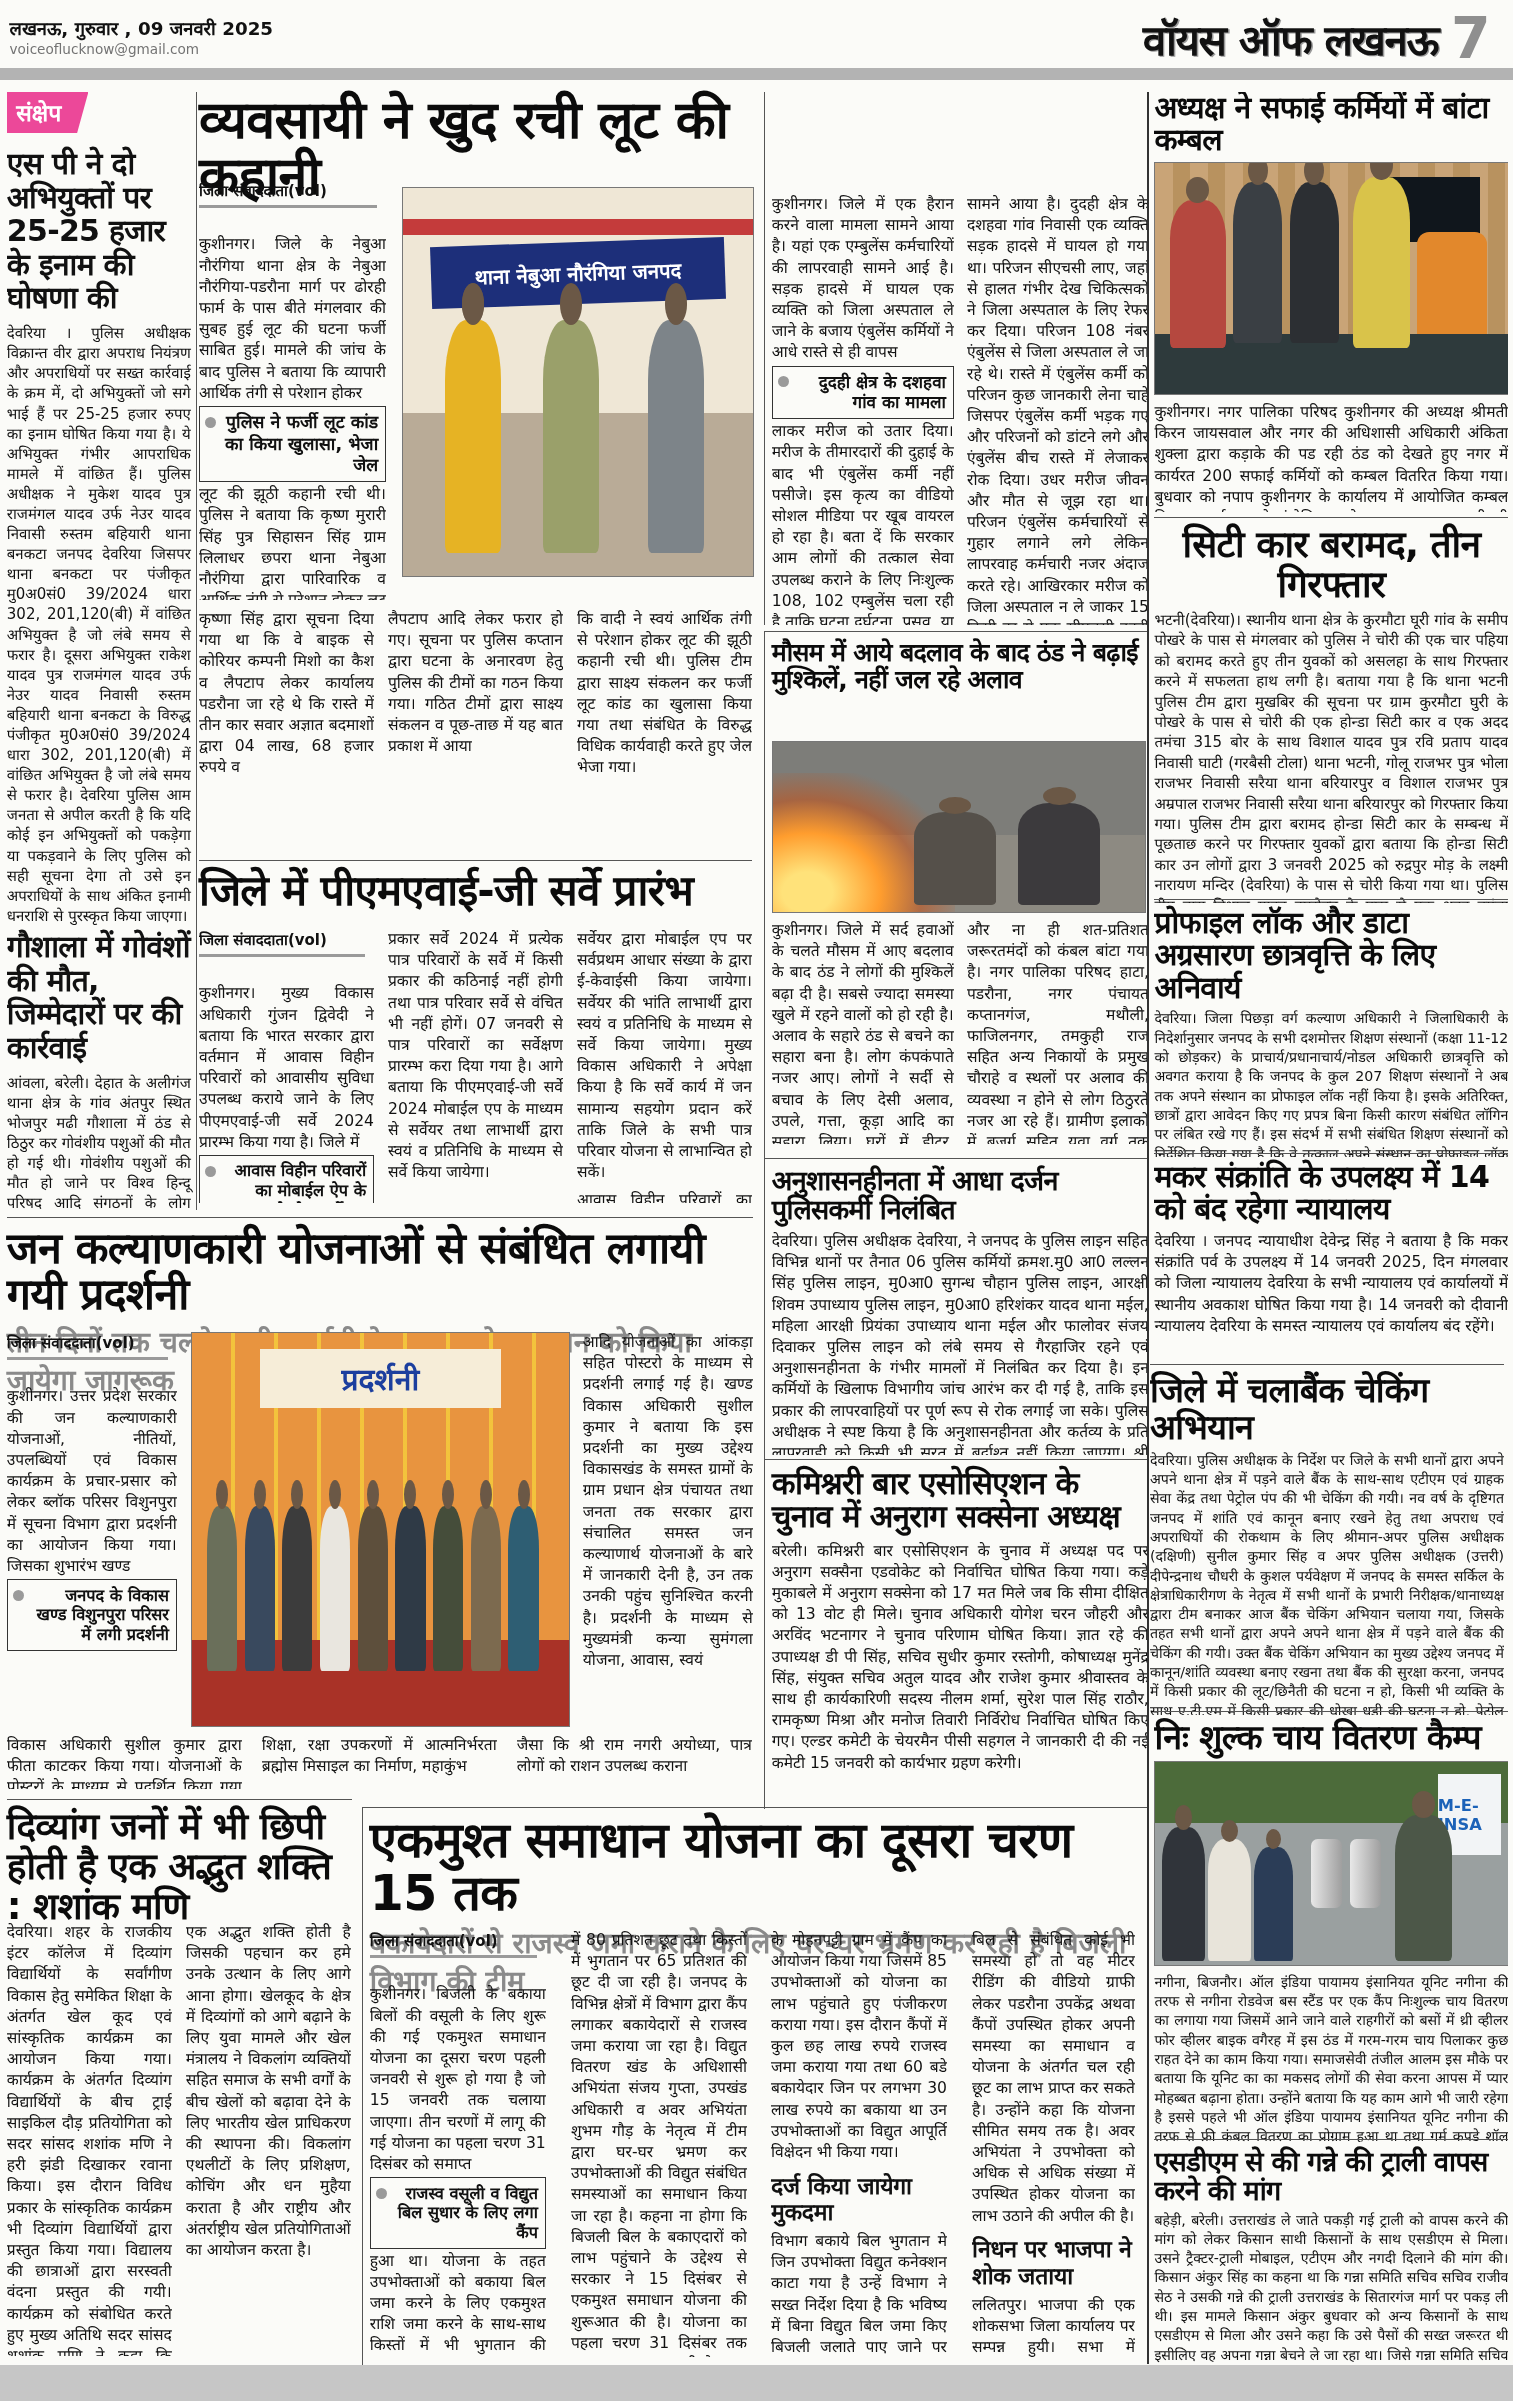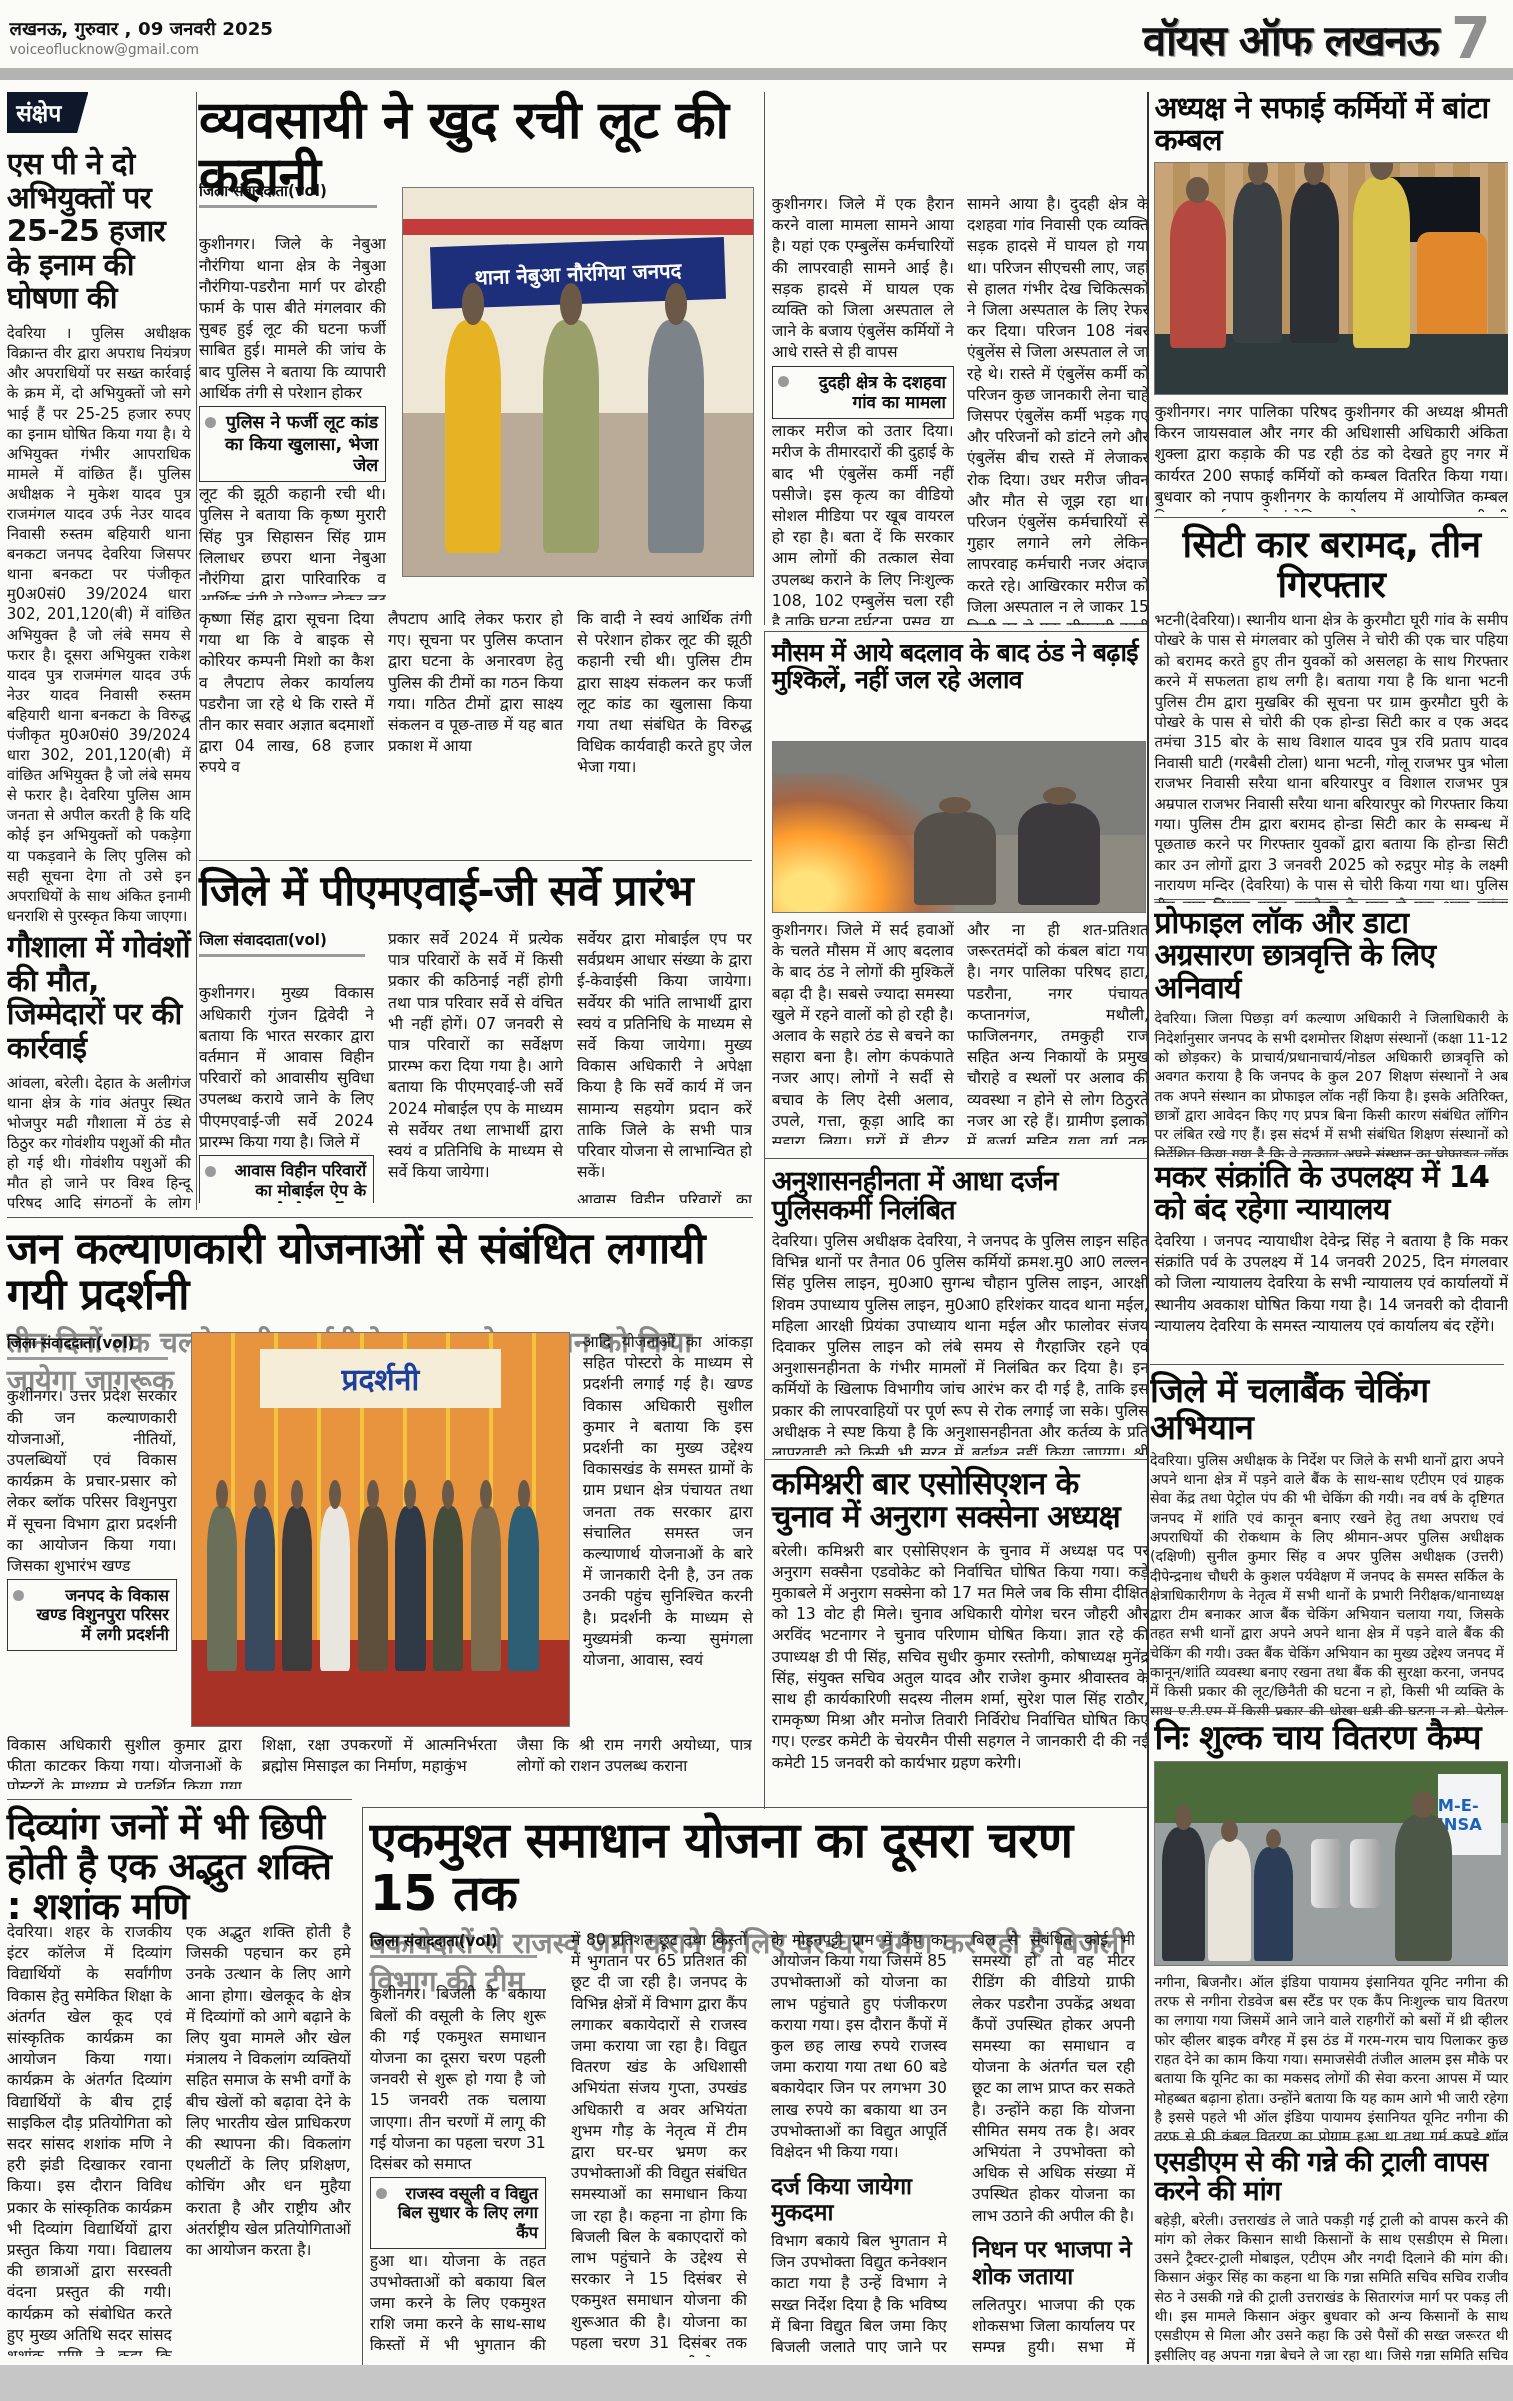--- a/index.html
+++ b/index.html
@@ -20,21 +20,21 @@
   .kicker{color:#8a8a8a;font-weight:700;}
   .byline{font-size:15px;font-weight:700;border-bottom:3.4px solid #9a9a9a;padding-bottom:5.4px;margin-bottom:26px;width:95%;}
   .bodytxt{font-size:15.6px;line-height:1.36;text-align:justify;overflow:hidden;}
   .box{border:1.4px solid #333;padding:5.4px 6.8px 5.4px 23px;position:relative;font-weight:800;font-size:17.6px;
        line-height:1.2;margin:2px 0;text-align:right;}
   .box .dot{position:absolute;left:5.4px;top:9.5px;width:11px;height:11px;border-radius:50%;background:#9a9a9a;}
   .subhl{font-weight:800;font-size:23px;line-height:1.15;margin:9.5px 0 5.4px 0;letter-spacing:-0.3px;}
   .col{position:absolute;overflow:hidden;}
   .rt{border-top:1.4px solid #555;padding-top:6.8px;}
   
-  .brieflabel{display:inline-block;background:#0f172a;color:#fff;font-size:23px;font-weight:800;
+  .brieflabel{display:inline-block;background:#ec4899;color:#fff;font-size:23px;font-weight:800;
               padding:4.1px 27px 5.4px 9.5px;clip-path:polygon(0 0,100% 0,86% 100%,0 100%);margin-bottom:9.5px;}
   .briefhl{font-size:30px;font-weight:800;line-height:1.12;letter-spacing:-0.7px;margin:4.1px 0 8.1px 0;}
   .briefbody{font-size:15px;line-height:1.34;text-align:justify;}
   
   .photo{position:absolute;overflow:hidden;border:0.7px solid #777;background:#cfcabd;}
   .fig{position:absolute;bottom:6%;width:16%;height:60%;border-radius:38% 38% 6% 6%/26% 26% 4% 4%;}
   .fig:before{content:"";position:absolute;top:-16%;left:30%;width:40%;height:18%;border-radius:50%;background:#6b5846;}
   .ph-police{background:linear-gradient(#efe7d6 0 8%,#c43b3b 8% 12%,#efe7d6 12% 58%,#b9ab97 58% 100%);}
   .ph-sign{position:absolute;left:8%;top:14%;width:84%;height:16%;background:#1d2f7a;color:#fff;
            display:flex;align-items:center;justify-content:center;font-weight:800;font-size:20.3px;transform:rotate(-2deg);}

